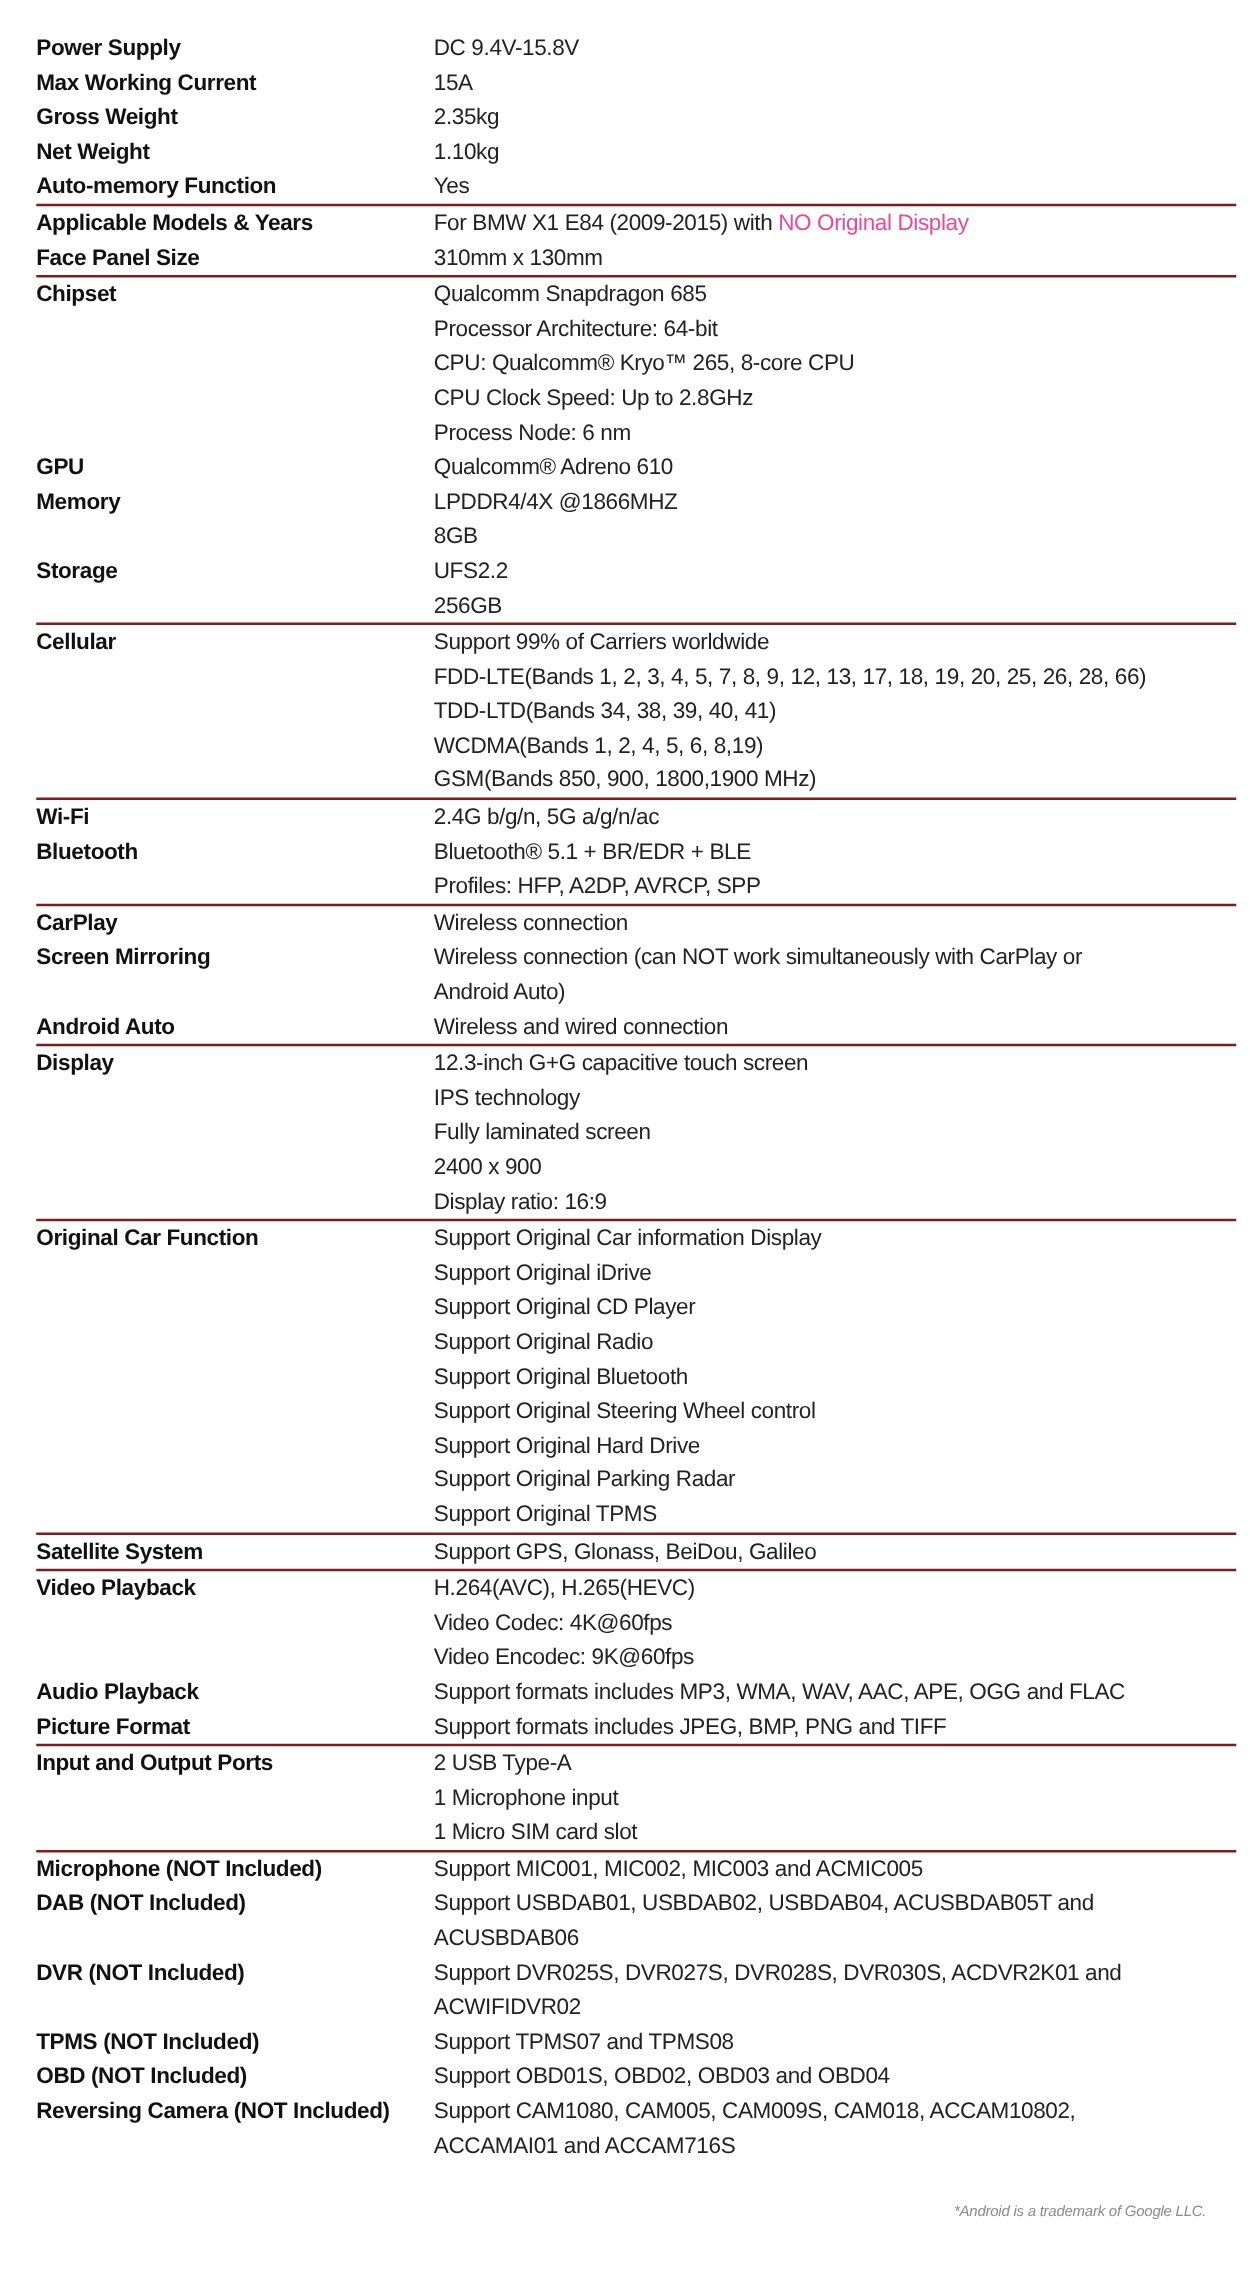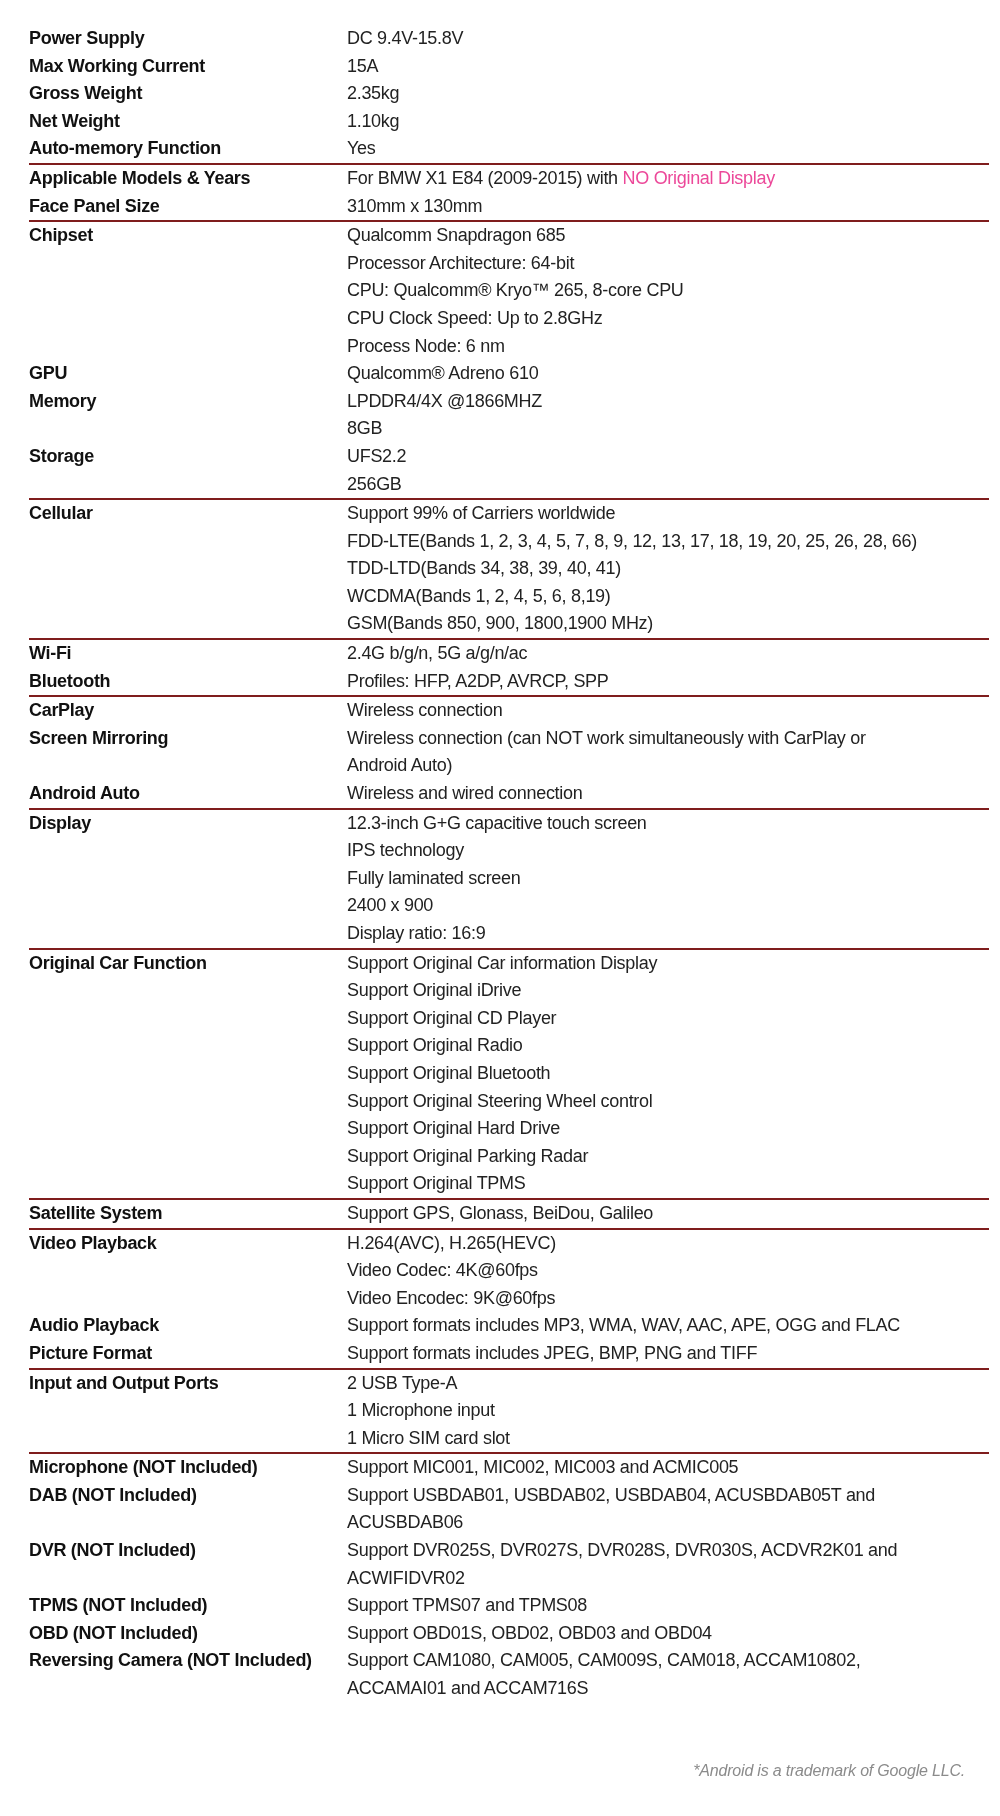--- a/index.html
+++ b/index.html
@@ -52,21 +52,21 @@
     white-space: nowrap;
   }
   .vline b {
     font-weight: 400;
     color: #ec4899;
   }
   .note {
     position: absolute;
     top: 1762px;
     right: 35px;
-    font-size: 16px;
+    font-size: 12px;
     font-style: italic;
     color: #8b8b8b;
     letter-spacing: -0.2px;
   }
 </style>
 </head>
 <body>
 
 <div class="spec">
     <div class="section">
@@ -162,20 +162,21 @@
     <div class="section">
       <div class="row">
         <div class="label">Wi-Fi</div>
         <div class="value">
           <div class="vline">2.4G b/g/n, 5G a/g/n/ac</div>
         </div>
       </div>
       <div class="row">
         <div class="label">Bluetooth</div>
         <div class="value">
+          <div class="vline">Bluetooth® 5.1 + BR/EDR + BLE</div>
           <div class="vline">Profiles: HFP, A2DP, AVRCP, SPP</div>
         </div>
       </div>
     </div>
     <div class="section">
       <div class="row">
         <div class="label">CarPlay</div>
         <div class="value">
           <div class="vline">Wireless connection</div>
         </div>

